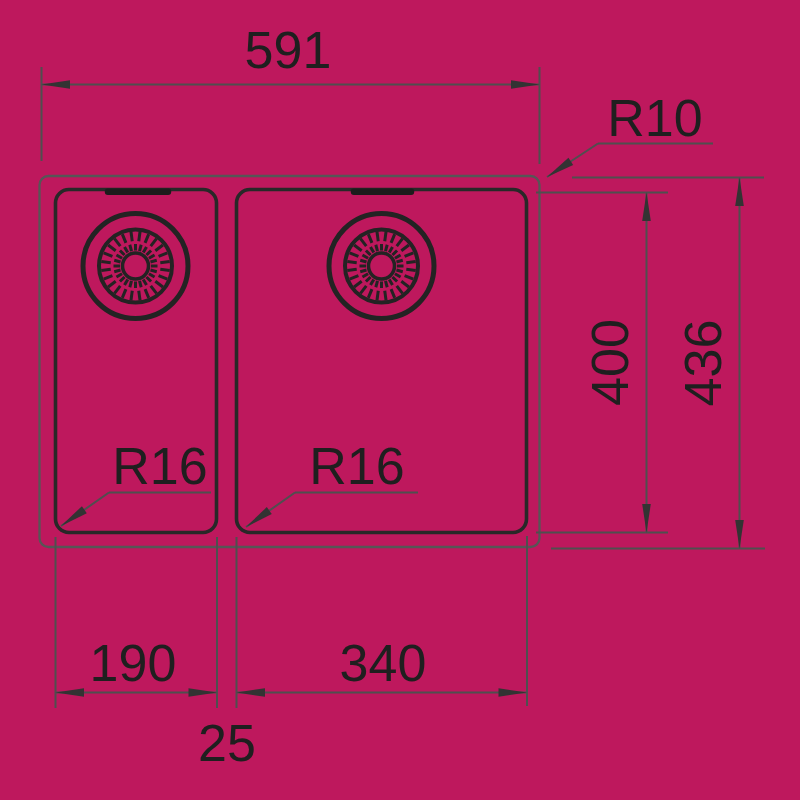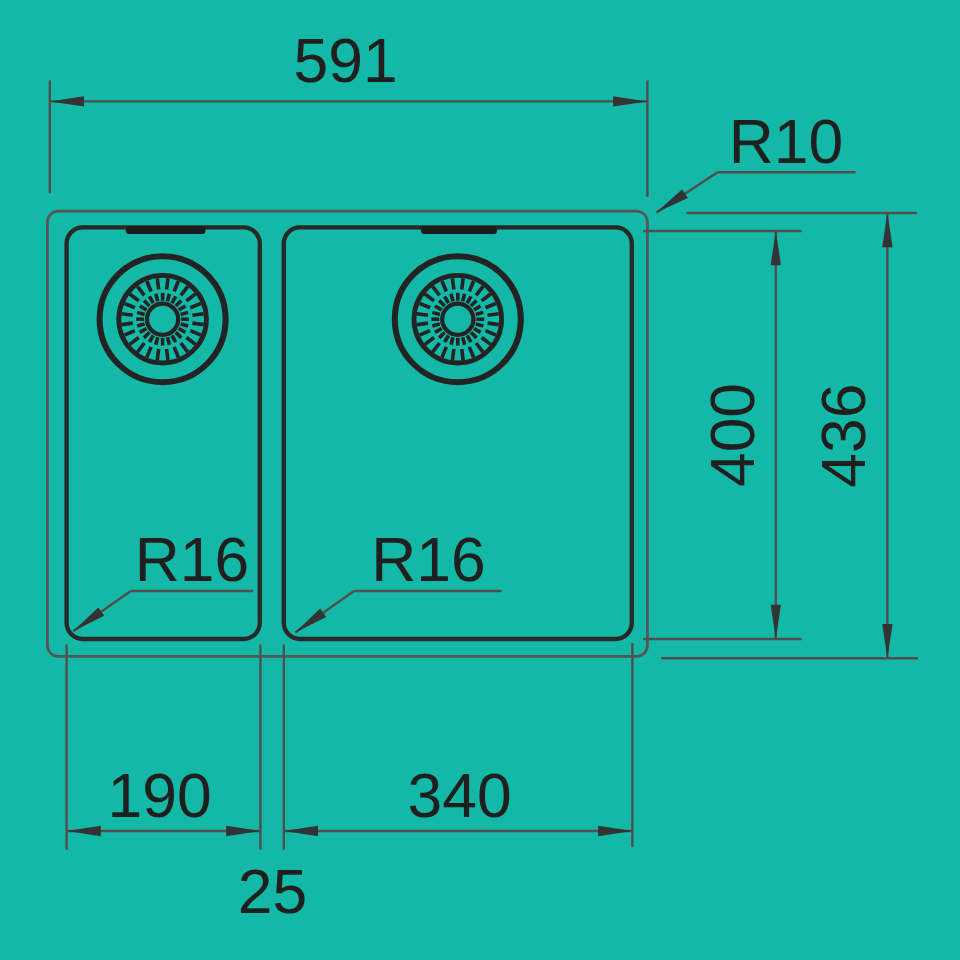--- a/index.html
+++ b/index.html
@@ -7,21 +7,21 @@
     padding: 0;
     background: #ffffff;
     width: 800px;
     height: 800px;
     overflow: hidden;
   }
   .canvas {
     position: relative;
     width: 800px;
     height: 800px;
-    background: #14b8a6;
+    background: #be185d;
   }
   svg text {
     font-family: "Liberation Sans", "DejaVu Sans", sans-serif;
     font-size: 52px;
     fill: #1f1f1f;
   }
   .dim-line { stroke: #4f4f4f; stroke-width: 2; fill: none; }
   .ext-line { stroke: #4f4f4f; stroke-width: 2; fill: none; }
   .leader   { stroke: #4f4f4f; stroke-width: 2; fill: none; }
   .rim      { stroke: #565656; stroke-width: 2.3; fill: none; }

